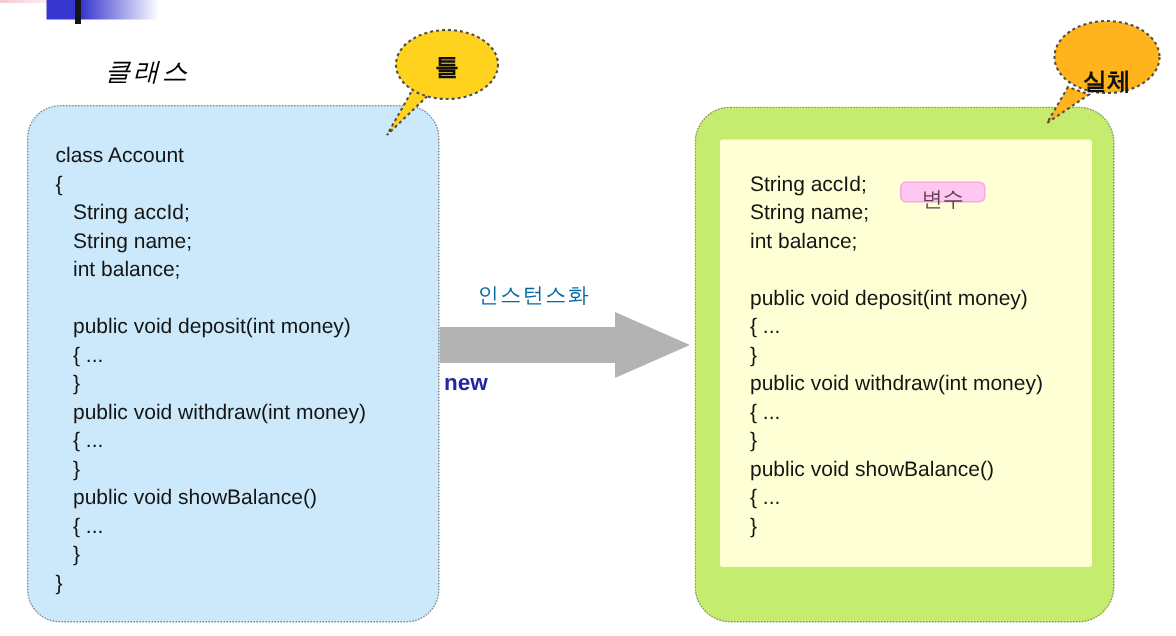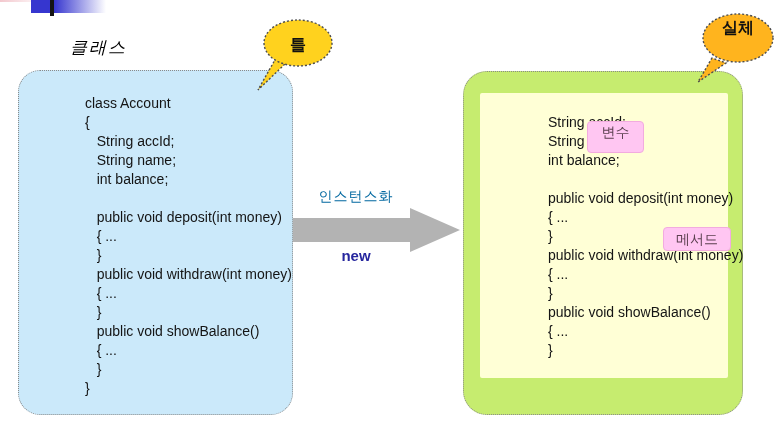--- a/index.html
+++ b/index.html
@@ -22,41 +22,41 @@
   .class-box{position:absolute;left:18px;top:70px;width:275px;height:345px;
              background:#cbe9fa;border:1px dotted #8a8a8a;border-radius:22px;
              box-sizing:border-box;}
   .object-box{position:absolute;left:463px;top:71px;width:280px;height:344px;
               background:#c6ec6f;border:1px dotted #8a8a8a;border-radius:24px;
               box-sizing:border-box;}
   .object-inner{position:absolute;left:480px;top:93px;width:248px;height:285px;
                 background:#ffffd6;border-radius:2px;}
 
   .code{font-size:14px;line-height:19px;white-space:pre;color:#141414;
-        font-family:"Liberation Sans",sans-serif;margin-left:48px;}
+        font-family:"Liberation Sans",sans-serif;}
   .code-left{position:absolute;left:37px;top:94px;}
   .code-right{position:absolute;left:500px;top:113px;}
 
   .callout-svg{position:absolute;}
   .callout-left-svg{left:256px;top:12px;width:84px;height:84px;}
   .callout-right-svg{left:694px;top:6px;width:88px;height:80px;}
   .callout-text{position:absolute;font-size:16px;font-weight:600;color:#111;
                 text-align:center;width:80px;}
   .callout-text-left{left:258px;top:35px;}
-  .callout-text-right{left:698px;top:18px;}
+  .callout-text-right{left:698px;top:44px;}
 
   .inst-label{position:absolute;left:296px;top:188px;width:120px;text-align:center;
               font-size:14px;color:#0369a1;letter-spacing:1px;}
   .arrow-svg{position:absolute;left:290px;top:205px;width:176px;height:52px;}
-  .new-keyword{position:absolute;left:296px;top:247px;width:120px;text-align:center;
+  .new-keyword{position:absolute;left:296px;top:247px;width:120px;text-align:left;
                font-size:15px;font-weight:bold;color:#26269e;}
 
   .tag{position:absolute;background:#ffc6f2;border:1px solid #f2abdf;border-radius:4px;
        color:#5c4150;font-size:14px;text-align:center;box-sizing:border-box;}
-  .tag-var{left:587px;top:121px;width:57px;height:32px;line-height:21px;}
+  .tag-var{left:600px;top:121px;width:57px;height:14px;line-height:21px;}
   .tag-method{left:663px;top:227px;width:68px;height:24px;line-height:22px;}
 </style>
 </head>
 <body>
 
 <div class="stage">
 
   <div class="deco-pink"></div>
   <div class="deco-blue"></div>
   <div class="deco-black"></div>
@@ -105,21 +105,20 @@
 { ...
 }
 public void withdraw(int money)
 { ...
 }
 public void showBalance()
 { ...
 }</div>
 
   <div class="tag tag-var">변수</div>
-  <div class="tag tag-method">메서드</div>
 
   <svg class="callout-svg callout-right-svg" viewBox="0 0 88 80">
     <path d="M18,52 L4,76 L32,57 Z" fill="#ffb41e" stroke="#4d4d4d" stroke-width="1.4" stroke-dasharray="2,2"></path>
     <ellipse cx="44" cy="32" rx="35" ry="24" fill="#ffb41e" stroke="#4d4d4d" stroke-width="1.4" stroke-dasharray="2,2"></ellipse>
   </svg>
   <div class="callout-text callout-text-right">실체</div>
 
 </div>
 
 </body></html>

